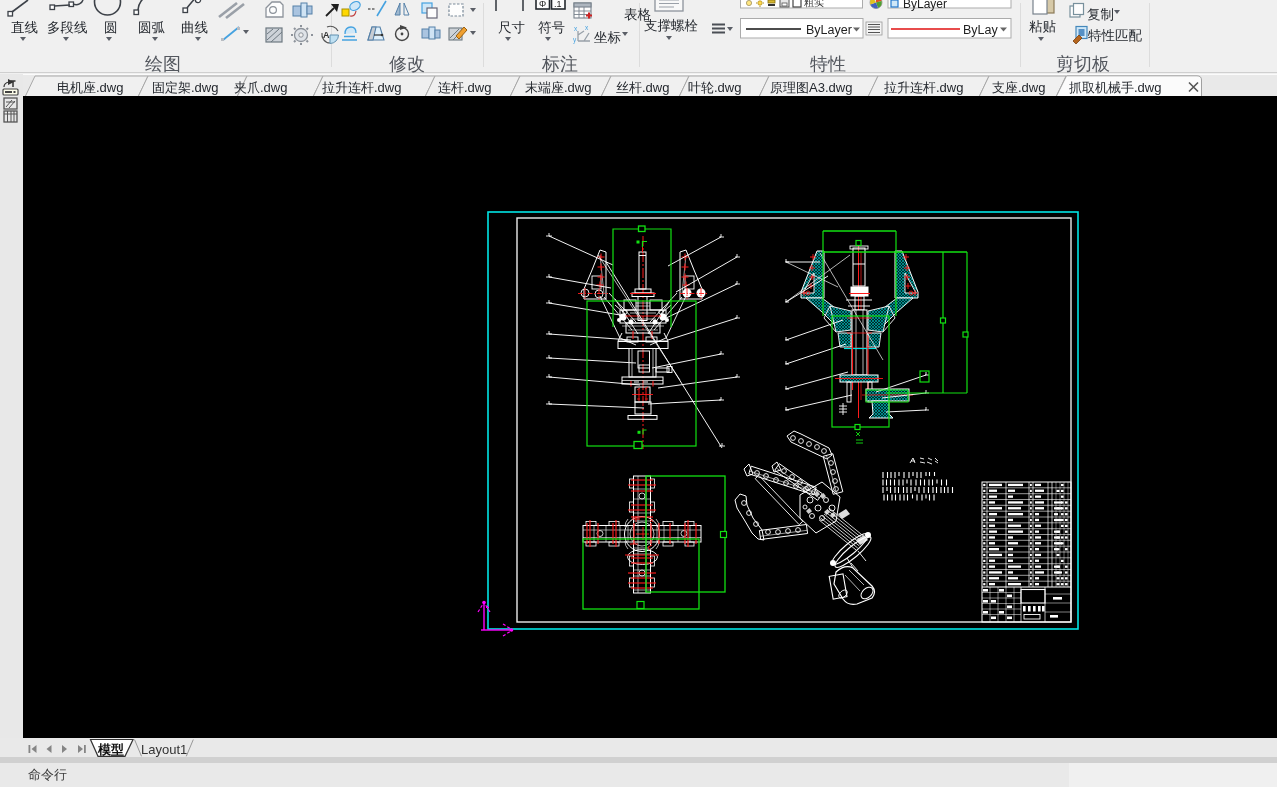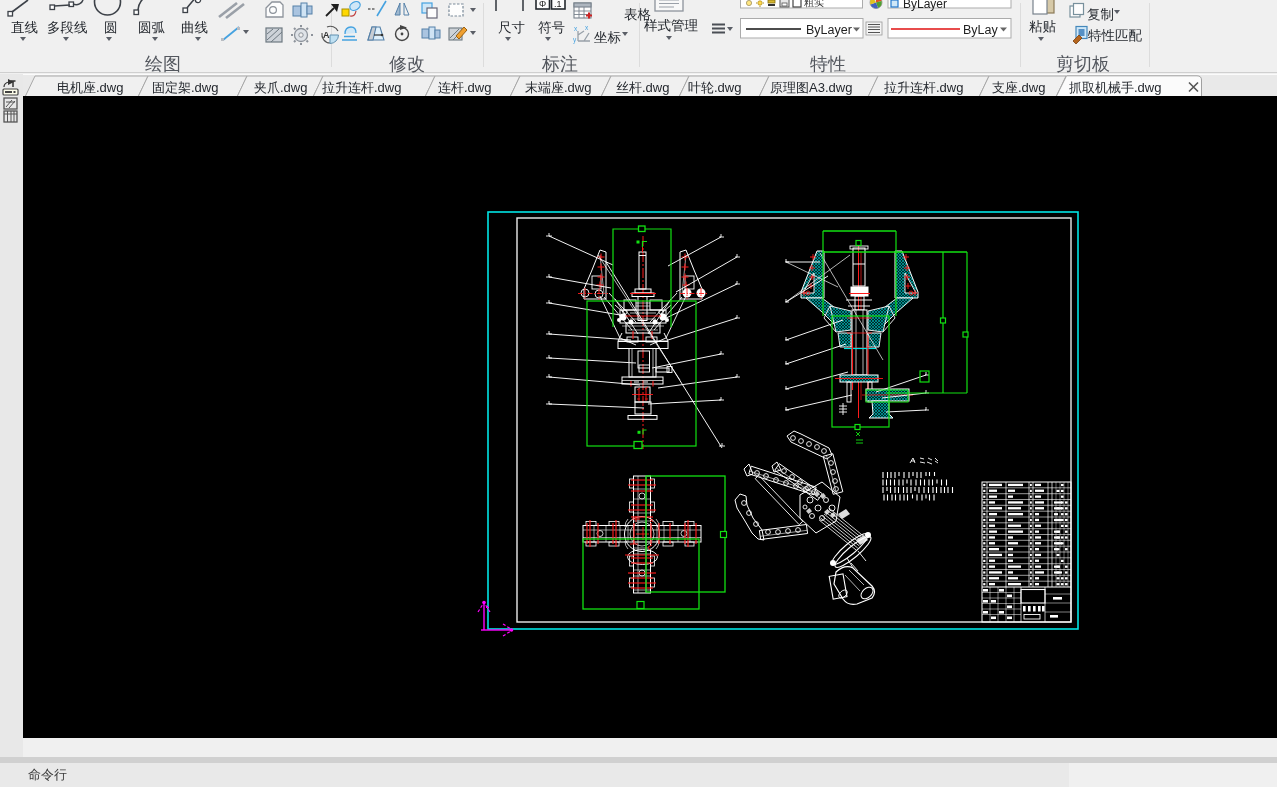--- a/index.html
+++ b/index.html
@@ -159,21 +159,21 @@
   </svg>
   <div class="btext" style="left:11px;top:18.5px">直线</div>
   <div class="btext" style="left:47px;top:18.5px">多段线</div>
   <div class="btext" style="left:104px;top:18.5px">圆</div>
   <div class="btext" style="left:138px;top:18.5px">圆弧</div>
   <div class="btext" style="left:181px;top:18.5px">曲线</div>
   <div class="btext" style="left:498px;top:18.5px">尺寸</div>
   <div class="btext" style="left:538px;top:18.5px">符号</div>
   <div class="btext" style="left:624px;top:6px">表格</div>
   <div class="btext" style="left:594px;top:28.5px">坐标</div>
-  <div class="btext" style="left:644px;top:16.5px">样式管理</div>
+  <div class="btext" style="left:644px;top:16.5px">支撑螺栓</div>
   <div class="btext" style="left:1029px;top:18px">粘贴</div>
   <div class="btext" style="left:1087px;top:6px">复制</div>
   <div class="btext" style="left:1088px;top:27px">特性匹配</div>
   <div class="darr" style="left:20px;top:37px"></div>
   <div class="darr" style="left:63px;top:37px"></div>
   <div class="darr" style="left:106px;top:37px"></div>
   <div class="darr" style="left:152px;top:37px"></div>
   <div class="darr" style="left:195px;top:37px"></div>
   <div class="darr" style="left:243px;top:30px"></div>
   <div class="darr" style="left:470px;top:8px"></div>
@@ -202,21 +202,21 @@
     <path d="M868,22 L878,1 L989,1 L979,22"></path>
     <path d="M979,22 L989,1 L1066,1 L1056,22"></path>
   </g>
   <path d="M1056,22 L1066.5,0.8 L1197,0.8 Q1201.5,0.8 1201.5,5 L1201.5,22" fill="#fbfbfb" stroke="#a0a0a0" stroke-width="1"></path>
   <g stroke="#555" stroke-width="1.6" fill="none">
     <path d="M1189,7.5 L1198,16.5 M1198,7.5 L1189,16.5"></path>
   </g>
 </svg>
 <div class="ftabtext" style="left:57px">电机座.dwg</div>
 <div class="ftabtext" style="left:152px">固定架.dwg</div>
-<div class="ftabtext" style="left:254px">夹爪.dwg</div>
+<div class="ftabtext" style="left:234px">夹爪.dwg</div>
 <div class="ftabtext" style="left:322px">拉升连杆.dwg</div>
 <div class="ftabtext" style="left:438px">连杆.dwg</div>
 <div class="ftabtext" style="left:525px">末端座.dwg</div>
 <div class="ftabtext" style="left:616px">丝杆.dwg</div>
 <div class="ftabtext" style="left:688px">叶轮.dwg</div>
 <div class="ftabtext" style="left:770px">原理图A3.dwg</div>
 <div class="ftabtext" style="left:884px">拉升连杆.dwg</div>
 <div class="ftabtext" style="left:992px">支座.dwg</div>
 <div class="ftabtext" style="left:1069px;font-weight:normal">抓取机械手.dwg</div>
 </div>
@@ -876,18 +876,34 @@
           <line x1="484" y1="630" x2="510" y2="630" stroke="#ff00ff" stroke-width="1.4"></line>
           <path d="M478,612 L483,604 M490,612 L485,604" stroke="#ff00ff" stroke-width="1.2" stroke-dasharray="3,2"></path>
           <circle cx="484" cy="602.5" r="1.8" fill="#ff00ff"></circle>
           <path d="M503,624 L511,629 M503,636 L511,631" stroke="#ff00ff" stroke-width="1.2" stroke-dasharray="3,2"></path>
           <circle cx="511.5" cy="630" r="1.8" fill="#ff00ff"></circle>
           <path d="M486,607 l2,2 m-1,-3 l2,2" stroke="#ff00ff" stroke-width="1"></path>
         </g>
 </svg>
 </div>
 
+<div id="modelbar">
+<svg class="abs" style="left:0;top:0" width="260" height="20" viewBox="0 0 260 20">
+  <g fill="#858585">
+    <rect x="28.5" y="7" width="1.8" height="8"></rect>
+    <polygon points="36.5,7 31.5,11 36.5,15"></polygon>
+    <polygon points="51.5,7 46.5,11 51.5,15"></polygon>
+    <polygon points="62,7 67,11 62,15"></polygon>
+    <polygon points="78,7 83,11 78,15"></polygon>
+    <rect x="84" y="7" width="1.8" height="8"></rect>
+  </g>
+  <polygon points="90.5,1.5 133,1.5 125,18.3 98,18.3" fill="#ffffff" stroke="#333" stroke-width="1.2"></polygon>
+  <path d="M134.5,1.5 L141.5,18.3 M193.3,1.5 L186.3,18.3" fill="none" stroke="#999" stroke-width="1"></path>
+</svg>
+<div class="abs" style="left:98px;top:3px;font-size:13px;font-weight:bold;color:#111">模型</div>
+<div class="abs" style="left:141px;top:3.5px;font-size:13px;color:#333">Layout1</div>
+</div>
 <div id="scrollstrip"></div>
 <div id="cmdbar">
       <div class="t">命令行</div>
     </div>
 
 </div>
 
 </body></html>

